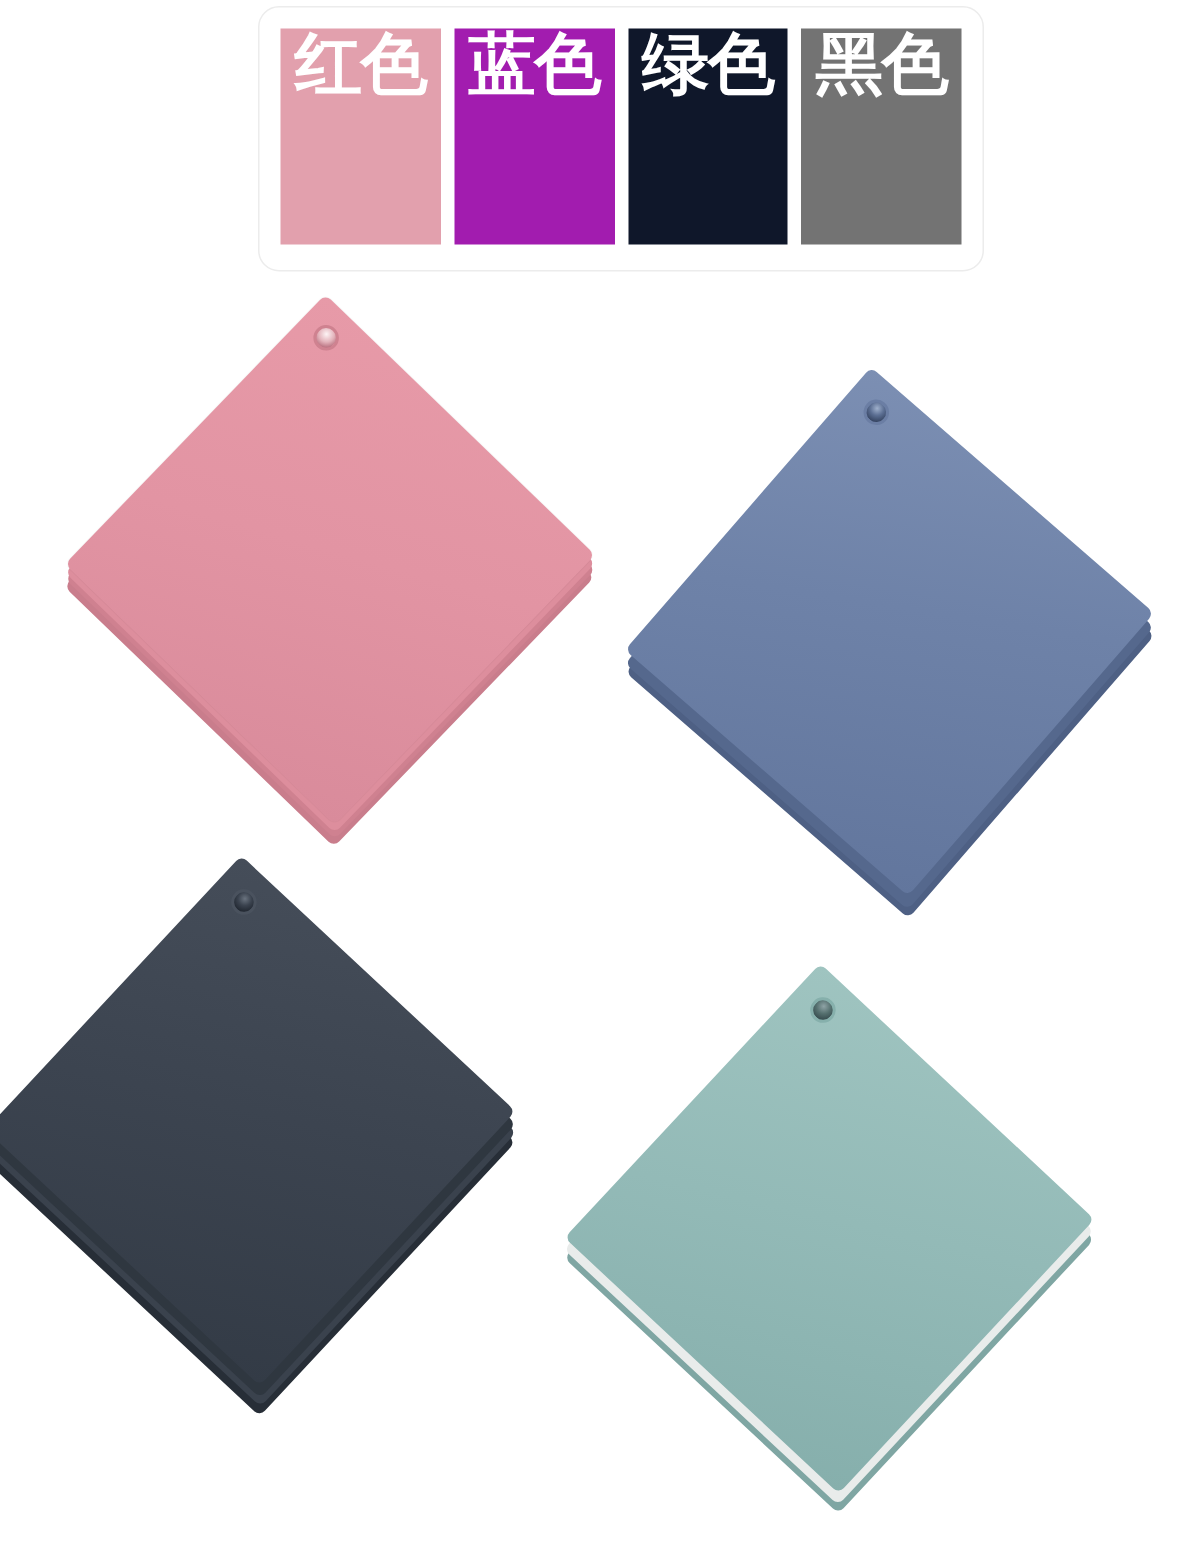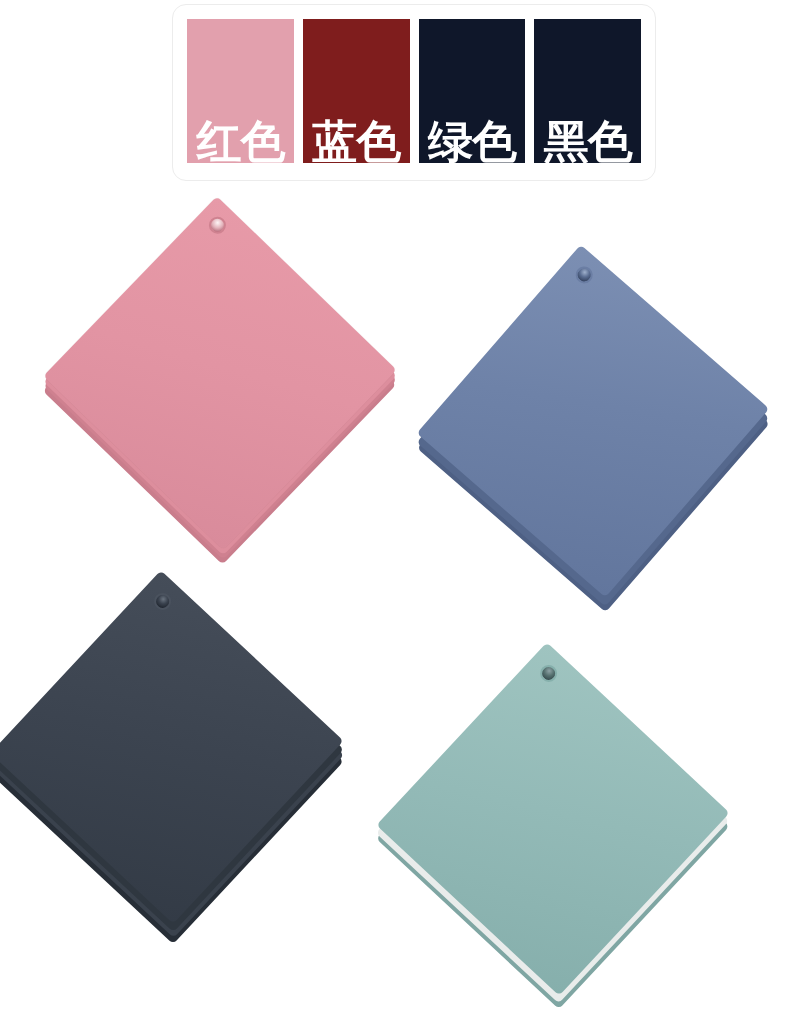--- a/index.html
+++ b/index.html
@@ -33,21 +33,21 @@
     top: 14px;
     right: 14px;
     bottom: 17px;
     display: flex;
     gap: 9px;
   }
   .swatch {
     flex: 1 1 0;
     position: relative;
     display: flex;
-    align-items: flex-end;
+    align-items: flex-start;
     justify-content: center;
   }
   .swatch-label {
     color: #ffffff;
     font-size: 45px;
     font-weight: 700;
     line-height: 1;
     letter-spacing: -1px;
     white-space: nowrap;
     transform: translateY(1px);
@@ -171,29 +171,29 @@
 </head>
 <body>
 
 <div id="swatch-card">
   <div id="swatch-strip">
 
     <div class="swatch" style="background:#e2a0ad">
       <span class="swatch-label">红色</span>
     </div>
 
-    <div class="swatch" style="background:#7f1d1d">
+    <div class="swatch" style="background:#a21caf">
       <span class="swatch-label">蓝色</span>
     </div>
 
     <div class="swatch" style="background:#0f172a">
       <span class="swatch-label">绿色</span>
     </div>
 
-    <div class="swatch" style="background:#0f172a">
+    <div class="swatch" style="background:#737373">
       <span class="swatch-label">黑色</span>
     </div>
 
   </div>
 </div>
 
 <div id="photo-stage">
 
   <div class="product" id="product-red">
     <div class="plate-wrap">

